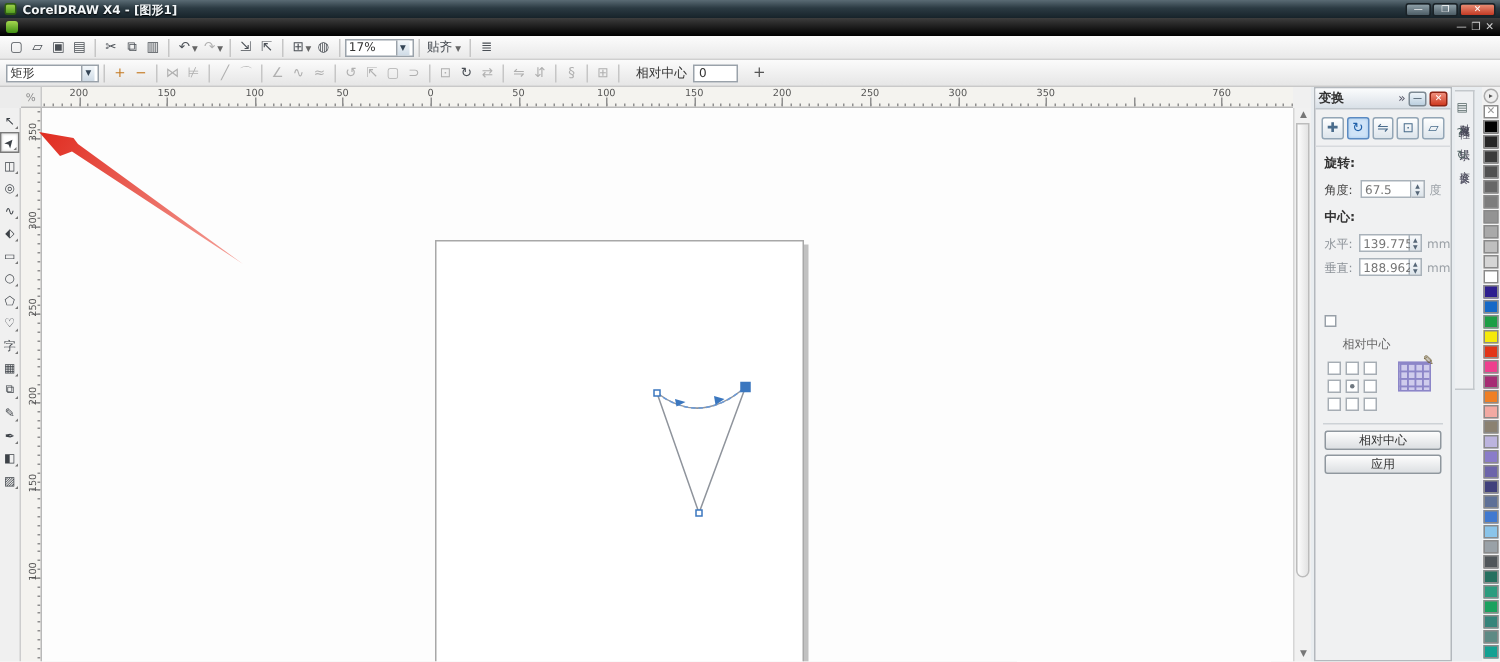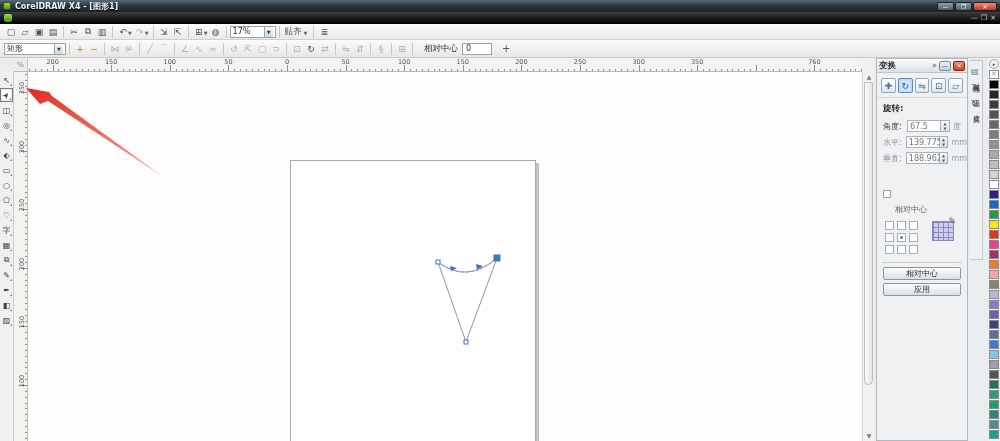--- a/index.html
+++ b/index.html
@@ -579,20 +579,21 @@
     <div class="dsection">旋转:</div>
     <div class="drow">
       <span class="dlabel" style="color:#444;">角度:</span>
       <span class="dfield">67.5</span>
       <span class="spin">
           <span>▲</span>
           <span>▼</span>
         </span>
       <span class="dunit">度</span>
     </div>
+    <div class="dsection">中心:</div>
     <div class="drow">
       <span class="dlabel">水平:</span>
       <span class="dfield">139.775</span>
       <span class="spin">
           <span>▲</span>
           <span>▼</span>
         </span>
       <span class="dunit">mm</span>
     </div>
     <div class="drow">

